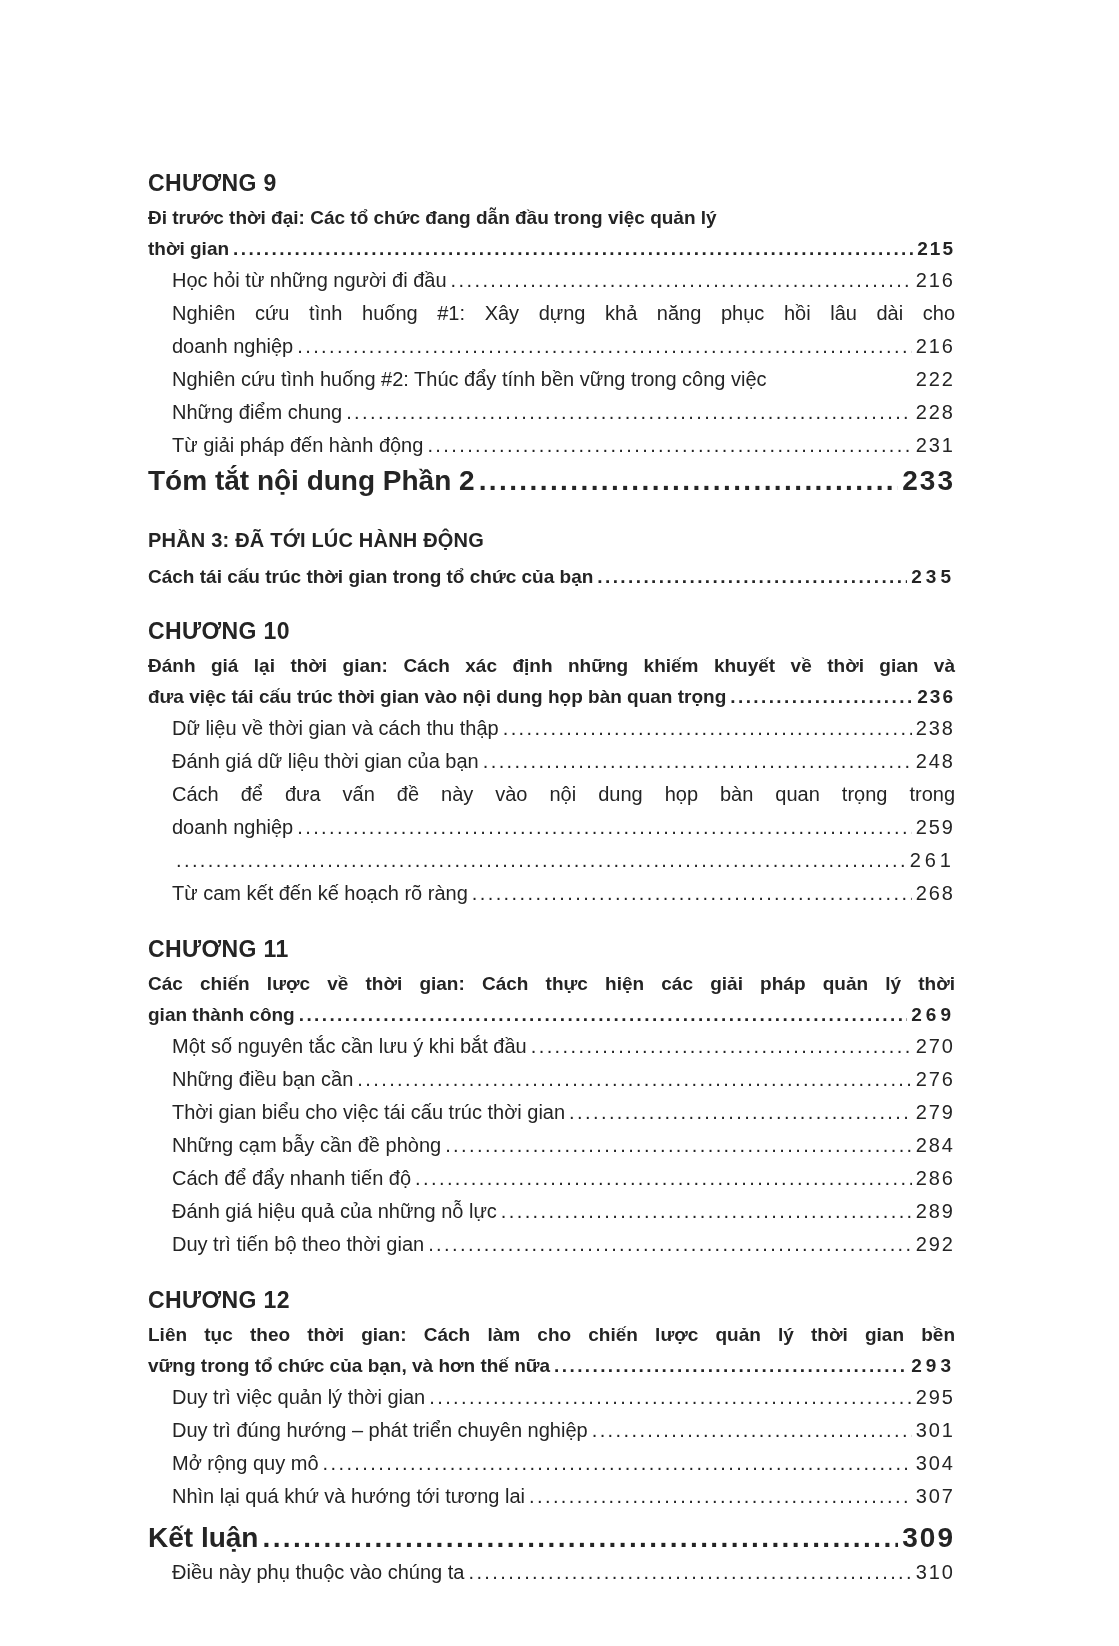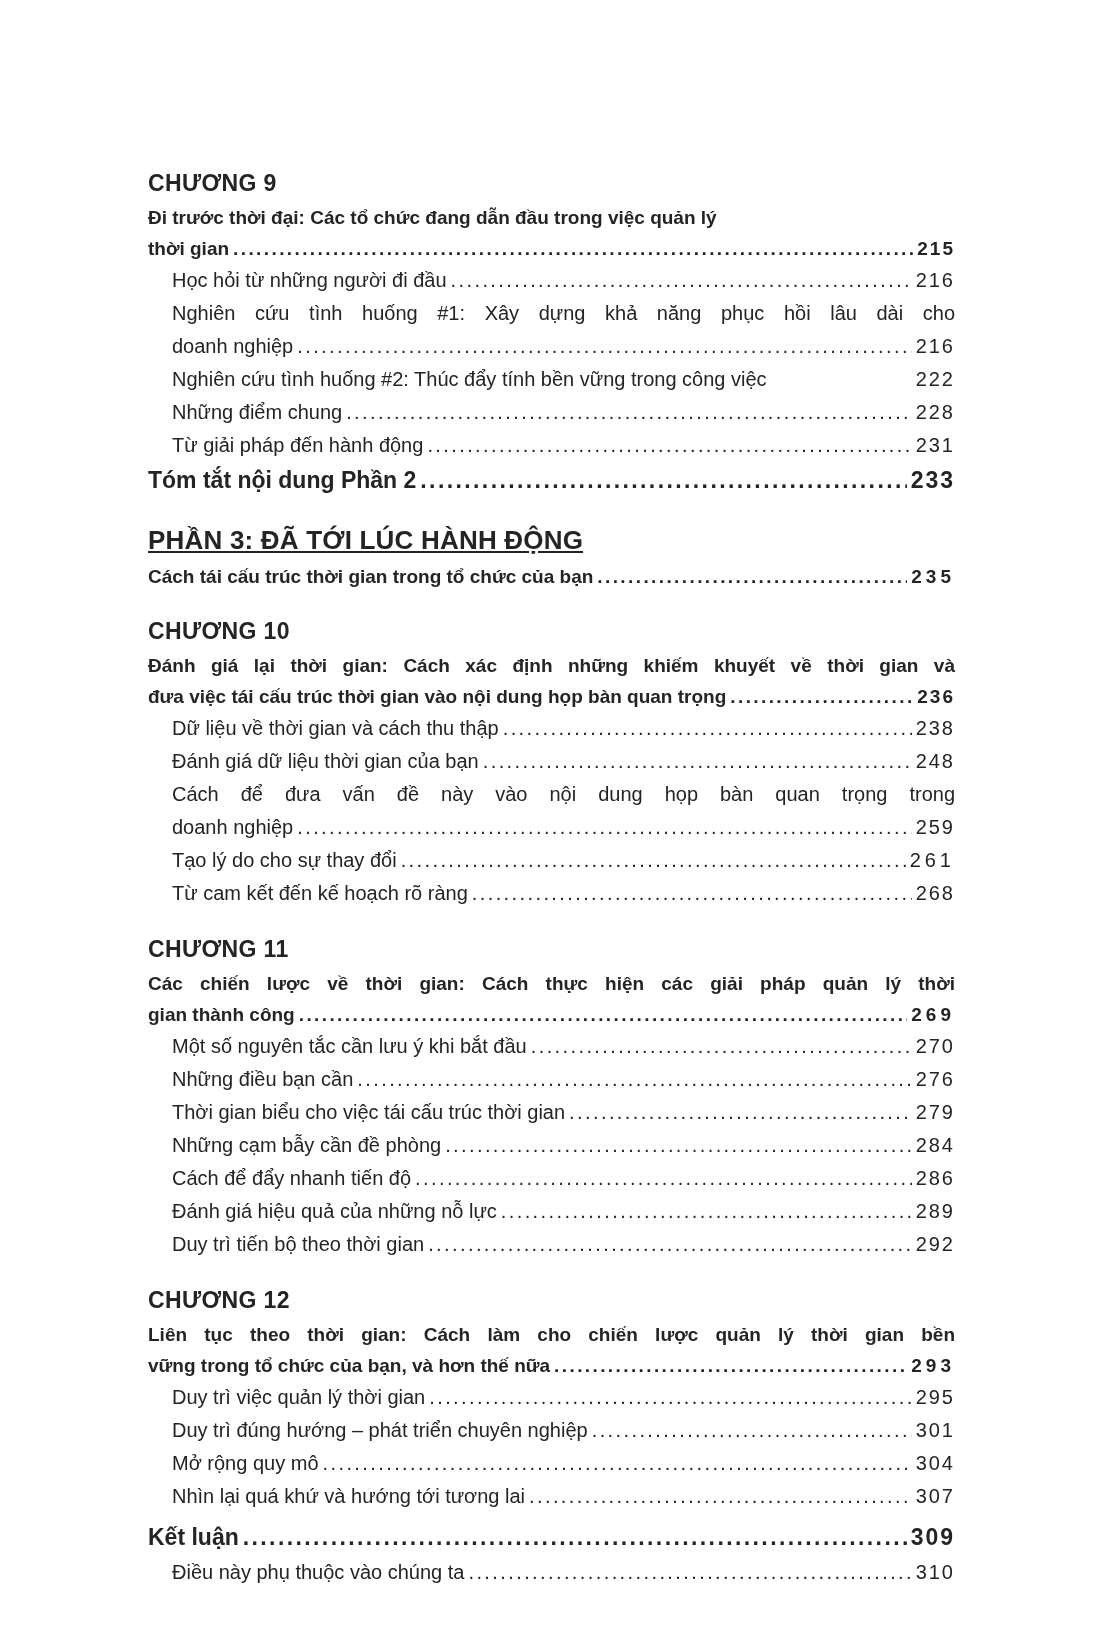--- a/index.html
+++ b/index.html
@@ -26,29 +26,28 @@
     letter-spacing:0.4px;
     line-height:30px;
     margin-bottom:4px;
   }
   .chapter-title{
     font-size:19px;
     font-weight:700;
     line-height:31px;
   }
   .part-head{
-    font-size:26px;
+    font-size:20px;
     font-weight:700;
     letter-spacing:0.2px;
     line-height:34px;
     margin-bottom:4px;
-    text-decoration:underline;
   }
   .bold-row{
-    font-size:23px;
+    font-size:28px;
     font-weight:700;
     line-height:37px;
   }
   .sub{
     padding-left:24px;
     font-size:20px;
     line-height:33px;
     font-weight:400;
   }
   .row{
@@ -162,21 +161,20 @@
     </div>
     <div class="sub">
       <div class="wrapline just">Cách để đưa vấn đề này vào nội dung họp bàn quan trọng trong</div>
       <div class="row">
         <span class="txt">doanh nghiệp</span>
         <span class="dots"></span>
         <span class="pg">259</span>
       </div>
     </div>
     <div class="sub row">
-      <span class="txt">Tạo lý do cho sự thay đổi</span>
       <span class="dots"></span>
       <span class="pg wide">261</span>
     </div>
     <div class="sub row">
       <span class="txt">Từ cam kết đến kế hoạch rõ ràng</span>
       <span class="dots"></span>
       <span class="pg">268</span>
     </div>
   </div>
 

